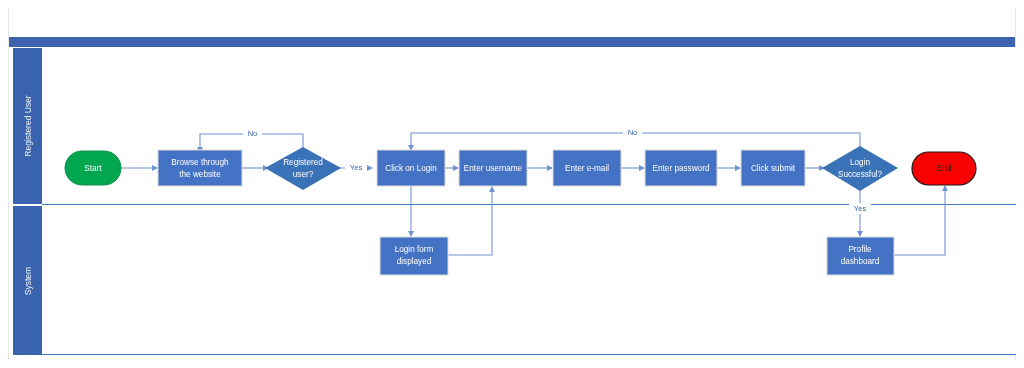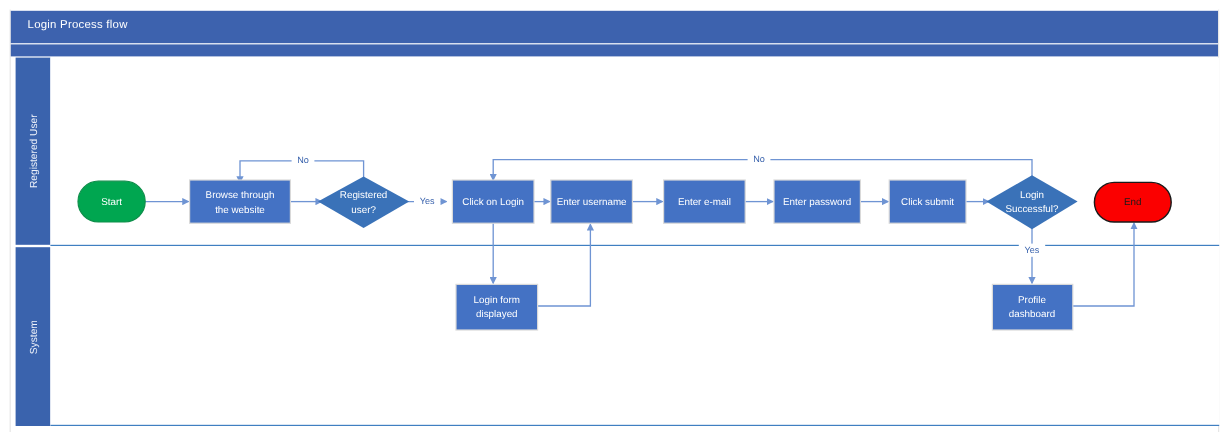--- a/index.html
+++ b/index.html
@@ -146,23 +146,20 @@
     stroke-width: 1.2px;
   }
 </style>
 </head>
 <body>
 
 <div id="canvas">
 
   <div class="page-frame"></div>
 
-  <div class="title-band">
-    <div class="title-text">Login Process flow</div>
-  </div>
   <div class="title-band-lower"></div>
 
   <div class="lane-label" id="lane-label-user">
     <span>Registered User</span>
   </div>
   <div class="lane-label" id="lane-label-system">
     <span>System</span>
   </div>
 
   <div class="lane-body" id="lane-body-user"></div>

